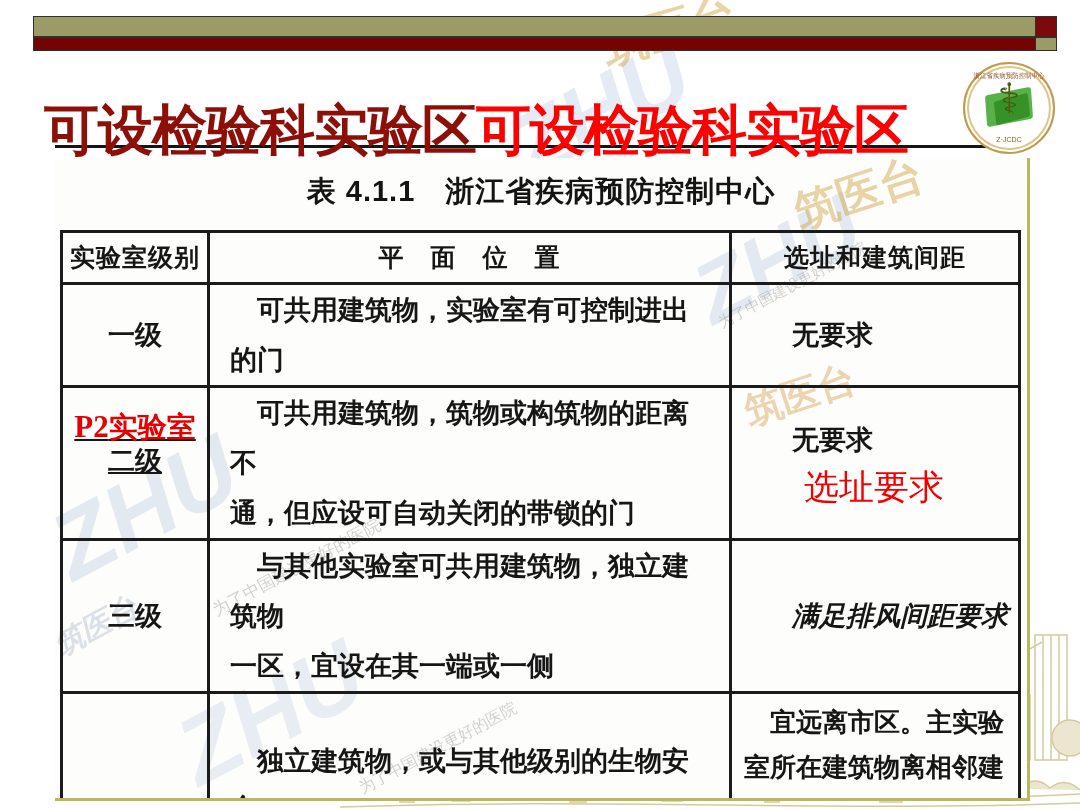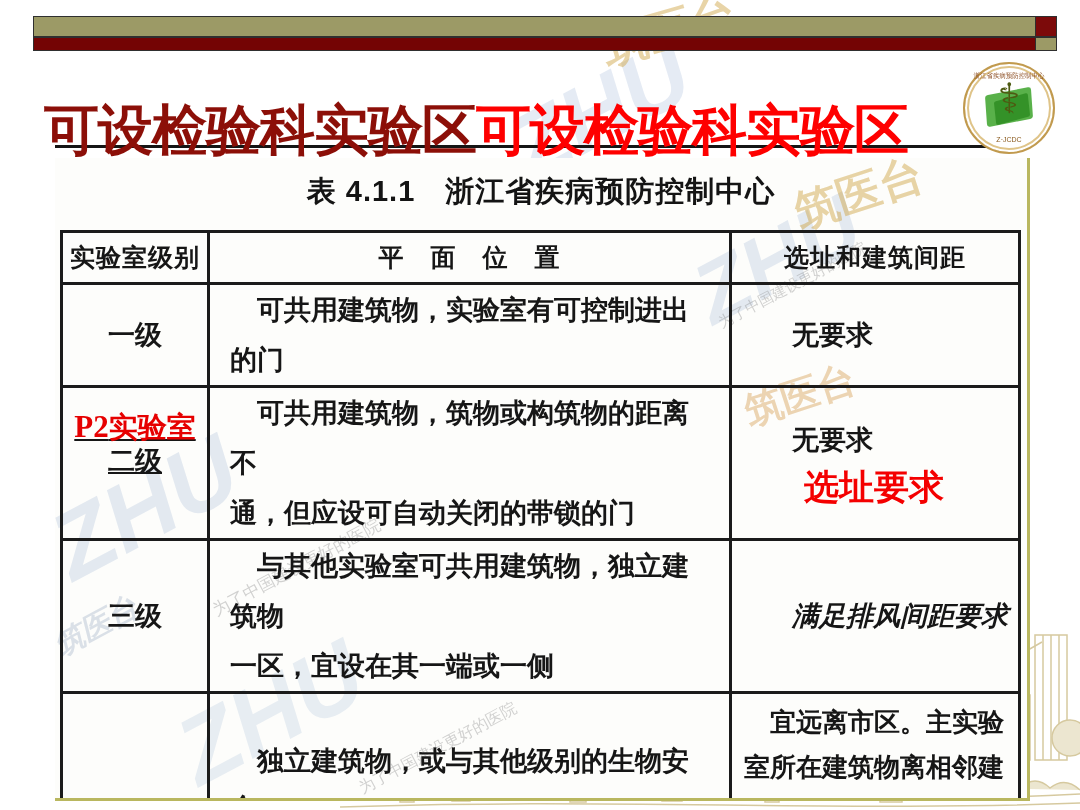--- a/index.html
+++ b/index.html
@@ -76,21 +76,21 @@
   .c-siting{vertical-align:middle;padding-left:60px;}
   .r3 .c-siting{font-size:27px;font-style:italic;}
   .r4 .c-level{vertical-align:bottom;padding-bottom:50px;}
   .r4 .c-pos{vertical-align:top;padding-top:44px;line-height:47px;}
   .r4 .c-siting{vertical-align:top;white-space:pre-line;line-height:45px;font-size:26px;
                 padding:6px 8px 0 12px;}
   .lvl2-cell{vertical-align:top !important;padding-top:20px;text-align:center;line-height:1.2;text-decoration:underline;}
   .p2-ann{color:#e60000;white-space:nowrap;}
   .p2-latin{font-family:"Liberation Serif",serif;font-size:31px;font-weight:bold;}
   .p2-cjk{font-size:29px;font-weight:bold;}
-  .siting-red{color:#f40000;font-size:35px;font-weight:bold;margin-left:12px;
+  .siting-red{color:#f40000;font-size:35px;font-weight:normal;margin-left:12px;
               position:relative;top:6px;white-space:nowrap;}
 </style>
 </head>
 <body>
 
 <div class="slide">
 
   <svg class="sketch" width="740" height="190" viewBox="0 0 740 190" fill="none" stroke="#cfc08f" stroke-width="1.5" opacity="0.85">
     <rect x="695" y="15" width="32" height="125"></rect>
     <line x1="703" y1="15" x2="703" y2="140"></line>

